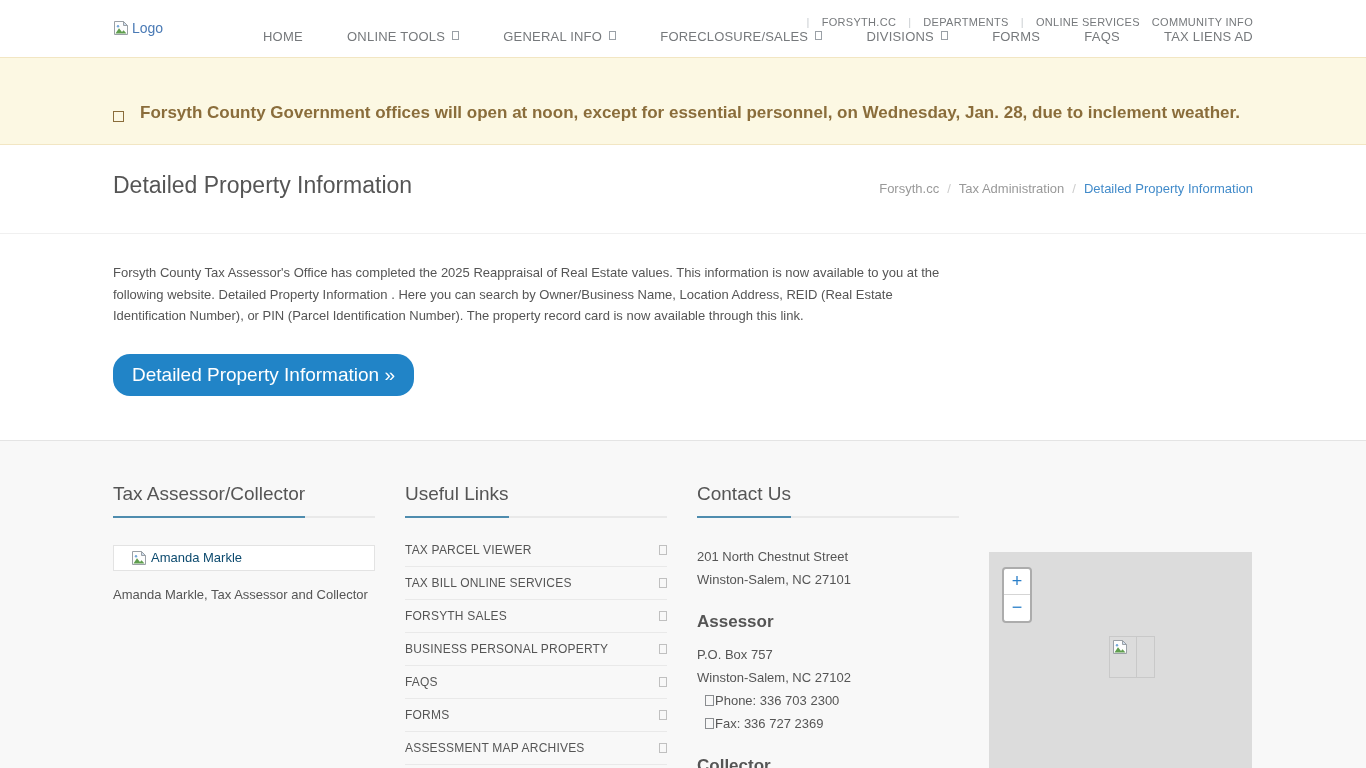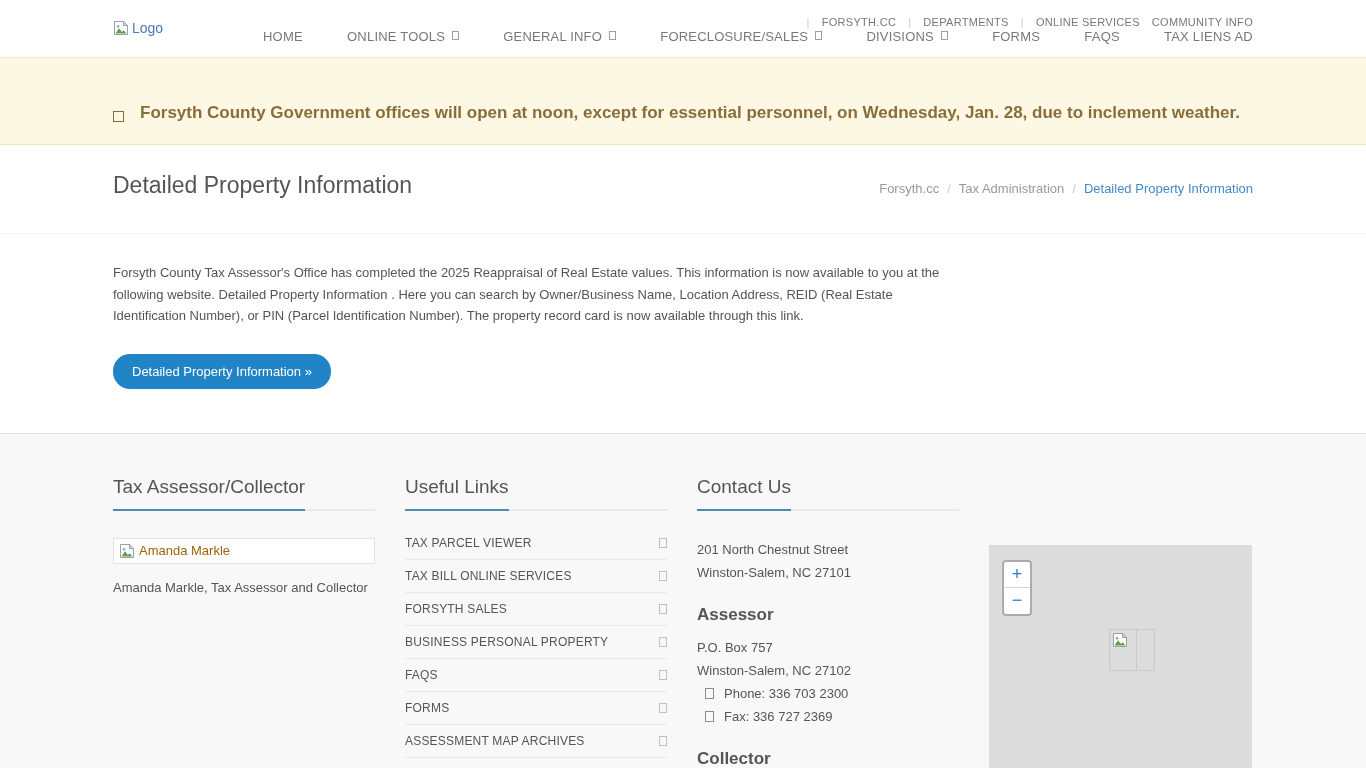--- a/index.html
+++ b/index.html
@@ -39,47 +39,47 @@
   .breadcrumb { font-size:13px; color:#999; display:flex; gap:8px; align-items:center;
     padding-bottom:3px; }
   .breadcrumb a { color:#999; text-decoration:none; cursor:pointer; }
   .breadcrumb .sep { color:#ccc; }
   .breadcrumb .active { color:#428bca; }
 
   
   .content { padding-top:28px; }
   .content p { max-width:833px; font-size:13px; line-height:21.5px; color:#555; }
   .cta-button { display:inline-block; margin:27px 0 44px; background:#2184c7; color:#fff;
-    font-size:13px; padding:10px 19px; border:none; border-radius:17px; cursor:pointer;
+    font-size:19px; padding:10px 19px; border:none; border-radius:17px; cursor:pointer;
     font-family:"Liberation Sans", sans-serif; }
 
   
   .site-footer { background:#f8f8f8; border-top:1px solid #e4e4e4; height:349px;
     padding-top:42px; }
   .footer-cols { display:flex; gap:30px; }
   .fcol { width:262px; flex:0 0 auto; }
   .fcol-map { width:263px; flex:0 0 auto; }
   .fheading-wrap { border-bottom:2px solid #e9e9e9; }
   .fheading { display:inline-block; font-size:19px; font-weight:400; color:#555;
     padding-bottom:11px; border-bottom:2px solid #4e8cae; margin-bottom:-2px; }
   .fbody { margin-top:27px; }
 
-  .img-alt-box { background:#fff; border:1px solid #e3e3e3; padding:3px 5px; display:flex;
-    align-items:center; gap:4px; font-size:13px; color:#a16207; width:100%; height:26px;margin-top:20px; }
+  .img-alt-box { background:#fff; border:1px solid #e3e3e3; padding:3px 17px; display:flex;
+    align-items:center; gap:4px; font-size:13px; color:#0c4a6e; width:100%; height:26px;margin-top:20px; }
   .assessor-caption { margin-top:16px; font-size:13px; color:#555; }
 
   .useful-links { list-style:none; margin-top:16px; }
   .useful-links li { display:flex; justify-content:space-between; align-items:center;
     padding:9px 0; border-bottom:1px solid #e9e9e9; cursor:pointer; }
   .useful-links li span.lbl { font-size:12px; color:#555; letter-spacing:.2px; }
   .useful-links .glyph-box { border-color:#c0c0c0; }
 
   .contact-line { font-size:13px; color:#555; line-height:23px; }
   .contact-sub { font-size:17px; font-weight:700; color:#555; margin:21px 0 11px; }
-  .contact-icon-line { display:flex; align-items:center; gap:10px; font-size:13px;
+  .contact-icon-line { display:flex; align-items:center; gap:1px; font-size:13px;
     color:#555; line-height:23px; padding-left:8px; }
   .contact-icon-line .glyph-box { width:9px; height:11px; border-color:#8a8d90; }
 
   
   .map { position:relative; margin-top:69px; width:263px; height:400px; background:#dcdcdc;
     overflow:hidden; cursor:grab; }
   .map-tile-light { position:absolute; left:0; top:225px; width:170px; height:175px;
     background:#e7e7e7; }
   .zoom-control { position:absolute; left:13px; top:15px; width:30px;
     border:2px solid #acacac; border-radius:4px; background:#fff; }

